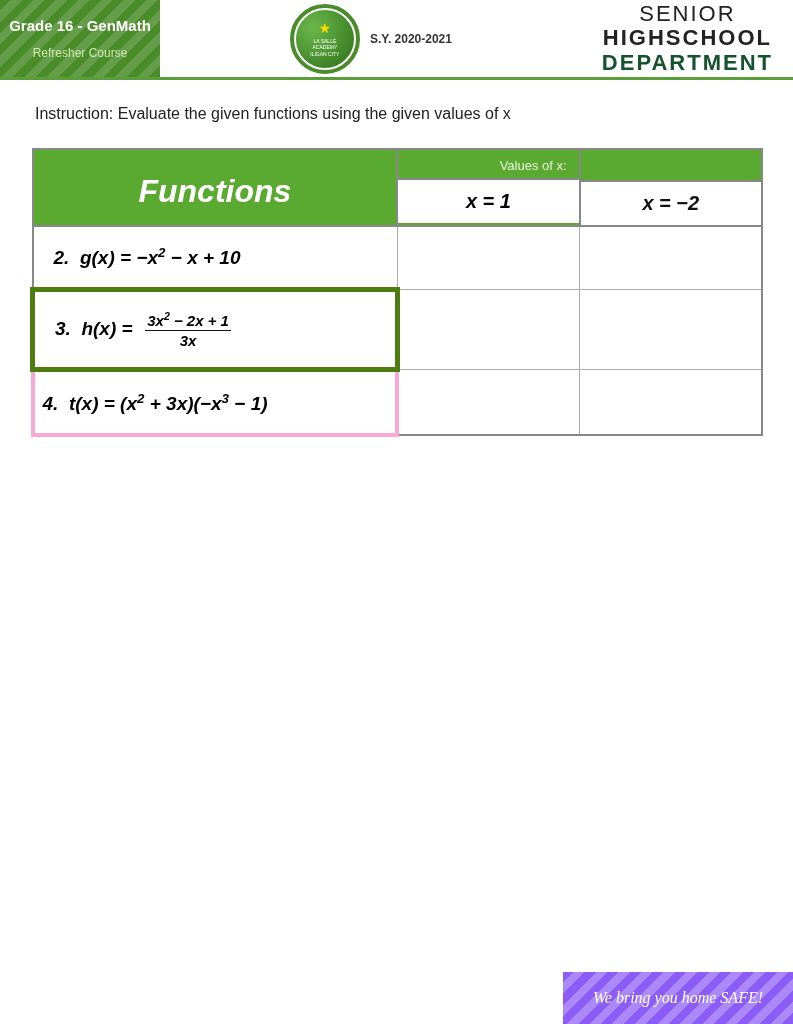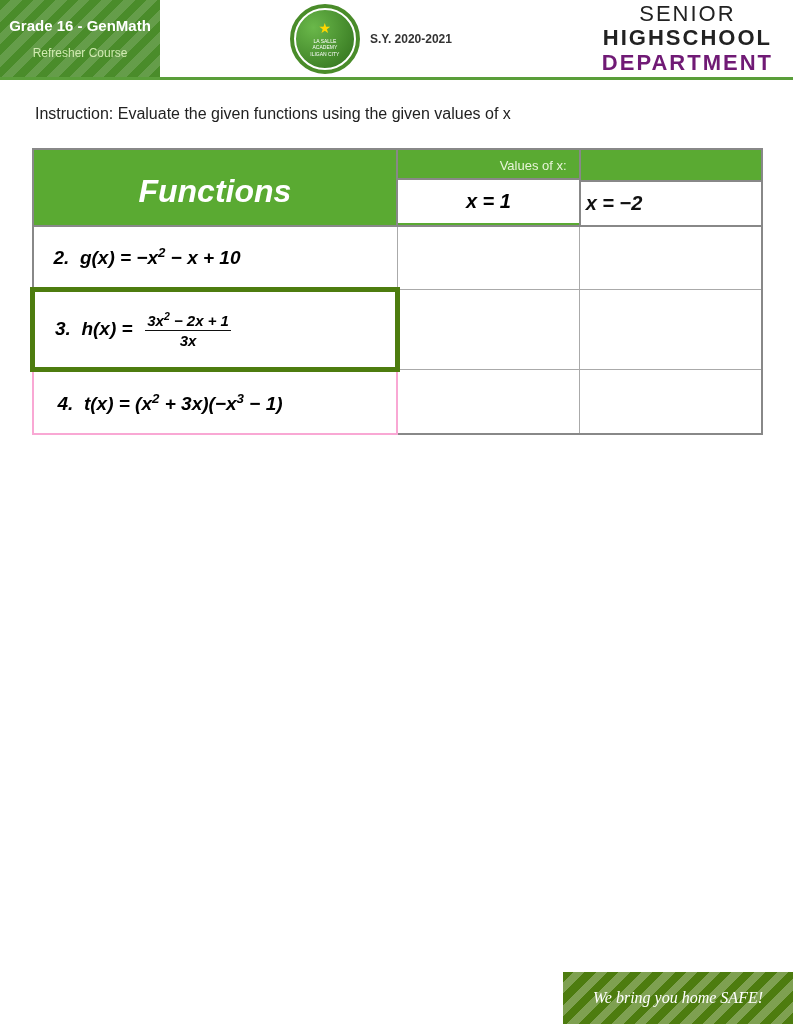--- a/index.html
+++ b/index.html
@@ -144,21 +144,21 @@
       font-size: 22px;
       font-weight: 900;
       letter-spacing: 2px;
       color: #222;
     }
 
     .school-title .line3 {
       font-size: 22px;
       font-weight: 900;
       letter-spacing: 2px;
-      color: #701a75;
+      color: #14532d;
     }
 
     
     .main-content {
       padding: 25px 30px;
     }
 
     .banner-wrapper {
       text-align: center;
       margin-bottom: 20px;
@@ -311,21 +311,21 @@
           <span>Values of x:</span>
         </div>
         <div style="background:white; padding: 10px 5px; text-align:center; border-top: 2px solid #888;">
           <span style="font-size:20px; font-style:italic; font-weight:bold; color:#000000;">
             <em>x</em> = 1
           </span>
         </div>
       </td>
       <td style="background:#5aaa32; width:25%; border: 2px solid #888; vertical-align: top; padding: 0;">
         <div style="height: 30px; background:#5aaa32;"></div>
-        <div style="background:white; padding: 10px 5px; border-top: 2px solid #888;">
+        <div style="background:white; padding: 10px 5px; text-align:center; border-top: 2px solid #888;">
           <span style="font-size:20px; font-style:italic; font-weight:bold; color:#111;">
             <em>x</em> = −2
           </span>
         </div>
       </td>
     </tr>
 
 
     <tr>
       <td style="padding: 18px 20px; font-size:19px; border: 1px solid #aaa;">
@@ -345,31 +345,31 @@
             <span class="numerator" style="border-bottom: 1.5px solid #111; padding: 0 2px 1px; font-size: 15px;">3<em>x</em><sup>2</sup> − 2<em>x</em> + 1</span>
             <span class="denominator" style="padding: 1px 2px 0; font-size: 15px;">3<em>x</em></span>
           </span>
         </span>
       </td>
       <td style="border: 1px solid #aaa;"></td>
       <td style="border: 1px solid #aaa;"></td>
     </tr>
 
     <tr>
-      <td style="padding: 18px 24px; font-size:19px; border: 2px solid #f9a8d4;">
+      <td style="padding: 18px 8px; font-size:19px; border: 4px solid #f9a8d4;">
         <span style="font-weight:bold; font-style:italic;">
           4.&nbsp;&nbsp;<em>t</em>(<em>x</em>) = (<em>x</em><sup>2</sup> + 3<em>x</em>)(−<em>x</em><sup>3</sup> − 1)
         </span>
       </td>
       <td style="border: 1px solid #aaa;"></td>
       <td style="border: 1px solid #aaa;"></td>
     </tr>
 
   </tbody>
     </table>
 
 </div>
 
-<div class="footer" style="position: fixed; bottom: 0; right: 0; width: 230px; height: 52px; background: #4d7c0f; display:flex; align-items:center; justify-content:center; overflow:hidden;">
+<div class="footer" style="position: fixed; bottom: 0; right: 0; width: 230px; height: 52px; background: #8b5cf6; display:flex; align-items:center; justify-content:center; overflow:hidden;">
   <div style="position:absolute; top:0;left:0;right:0;bottom:0;
     background: repeating-linear-gradient(-45deg, transparent, transparent 8px, rgba(255,255,255,0.15) 8px, rgba(255,255,255,0.15) 16px);"></div>
   <span class="footer-text" style="position:relative; z-index:1; color:white; font-size:16px; font-style:italic; font-family: Georgia, serif;">We bring you home SAFE!</span>
 </div>
 
 </body></html>

